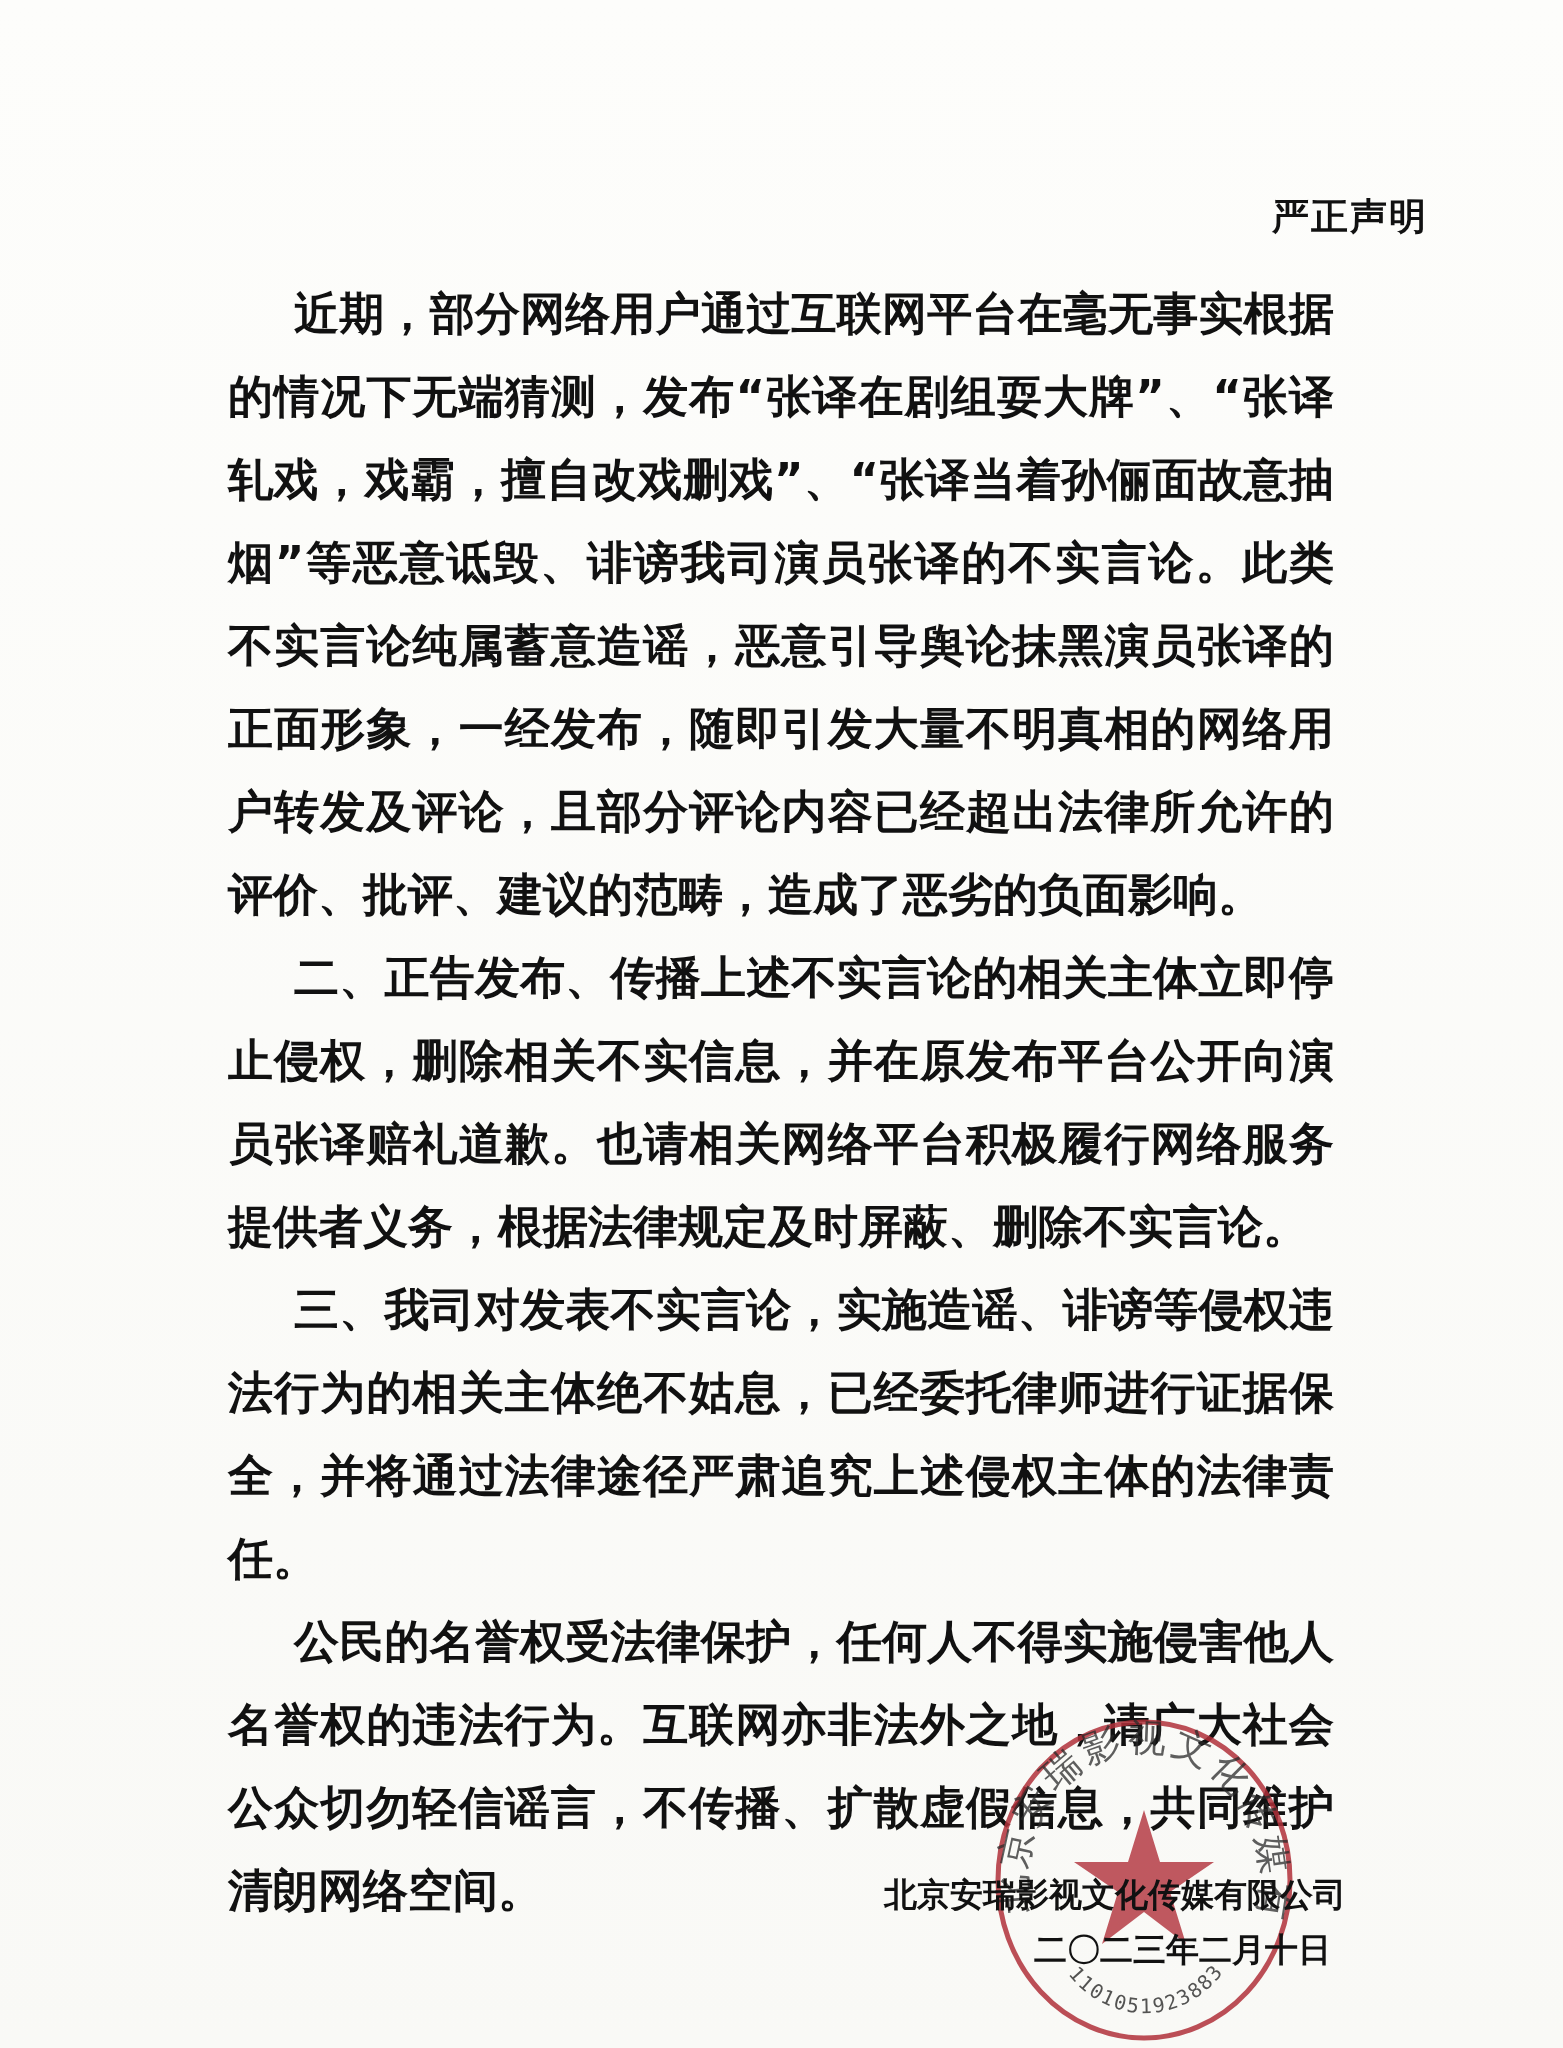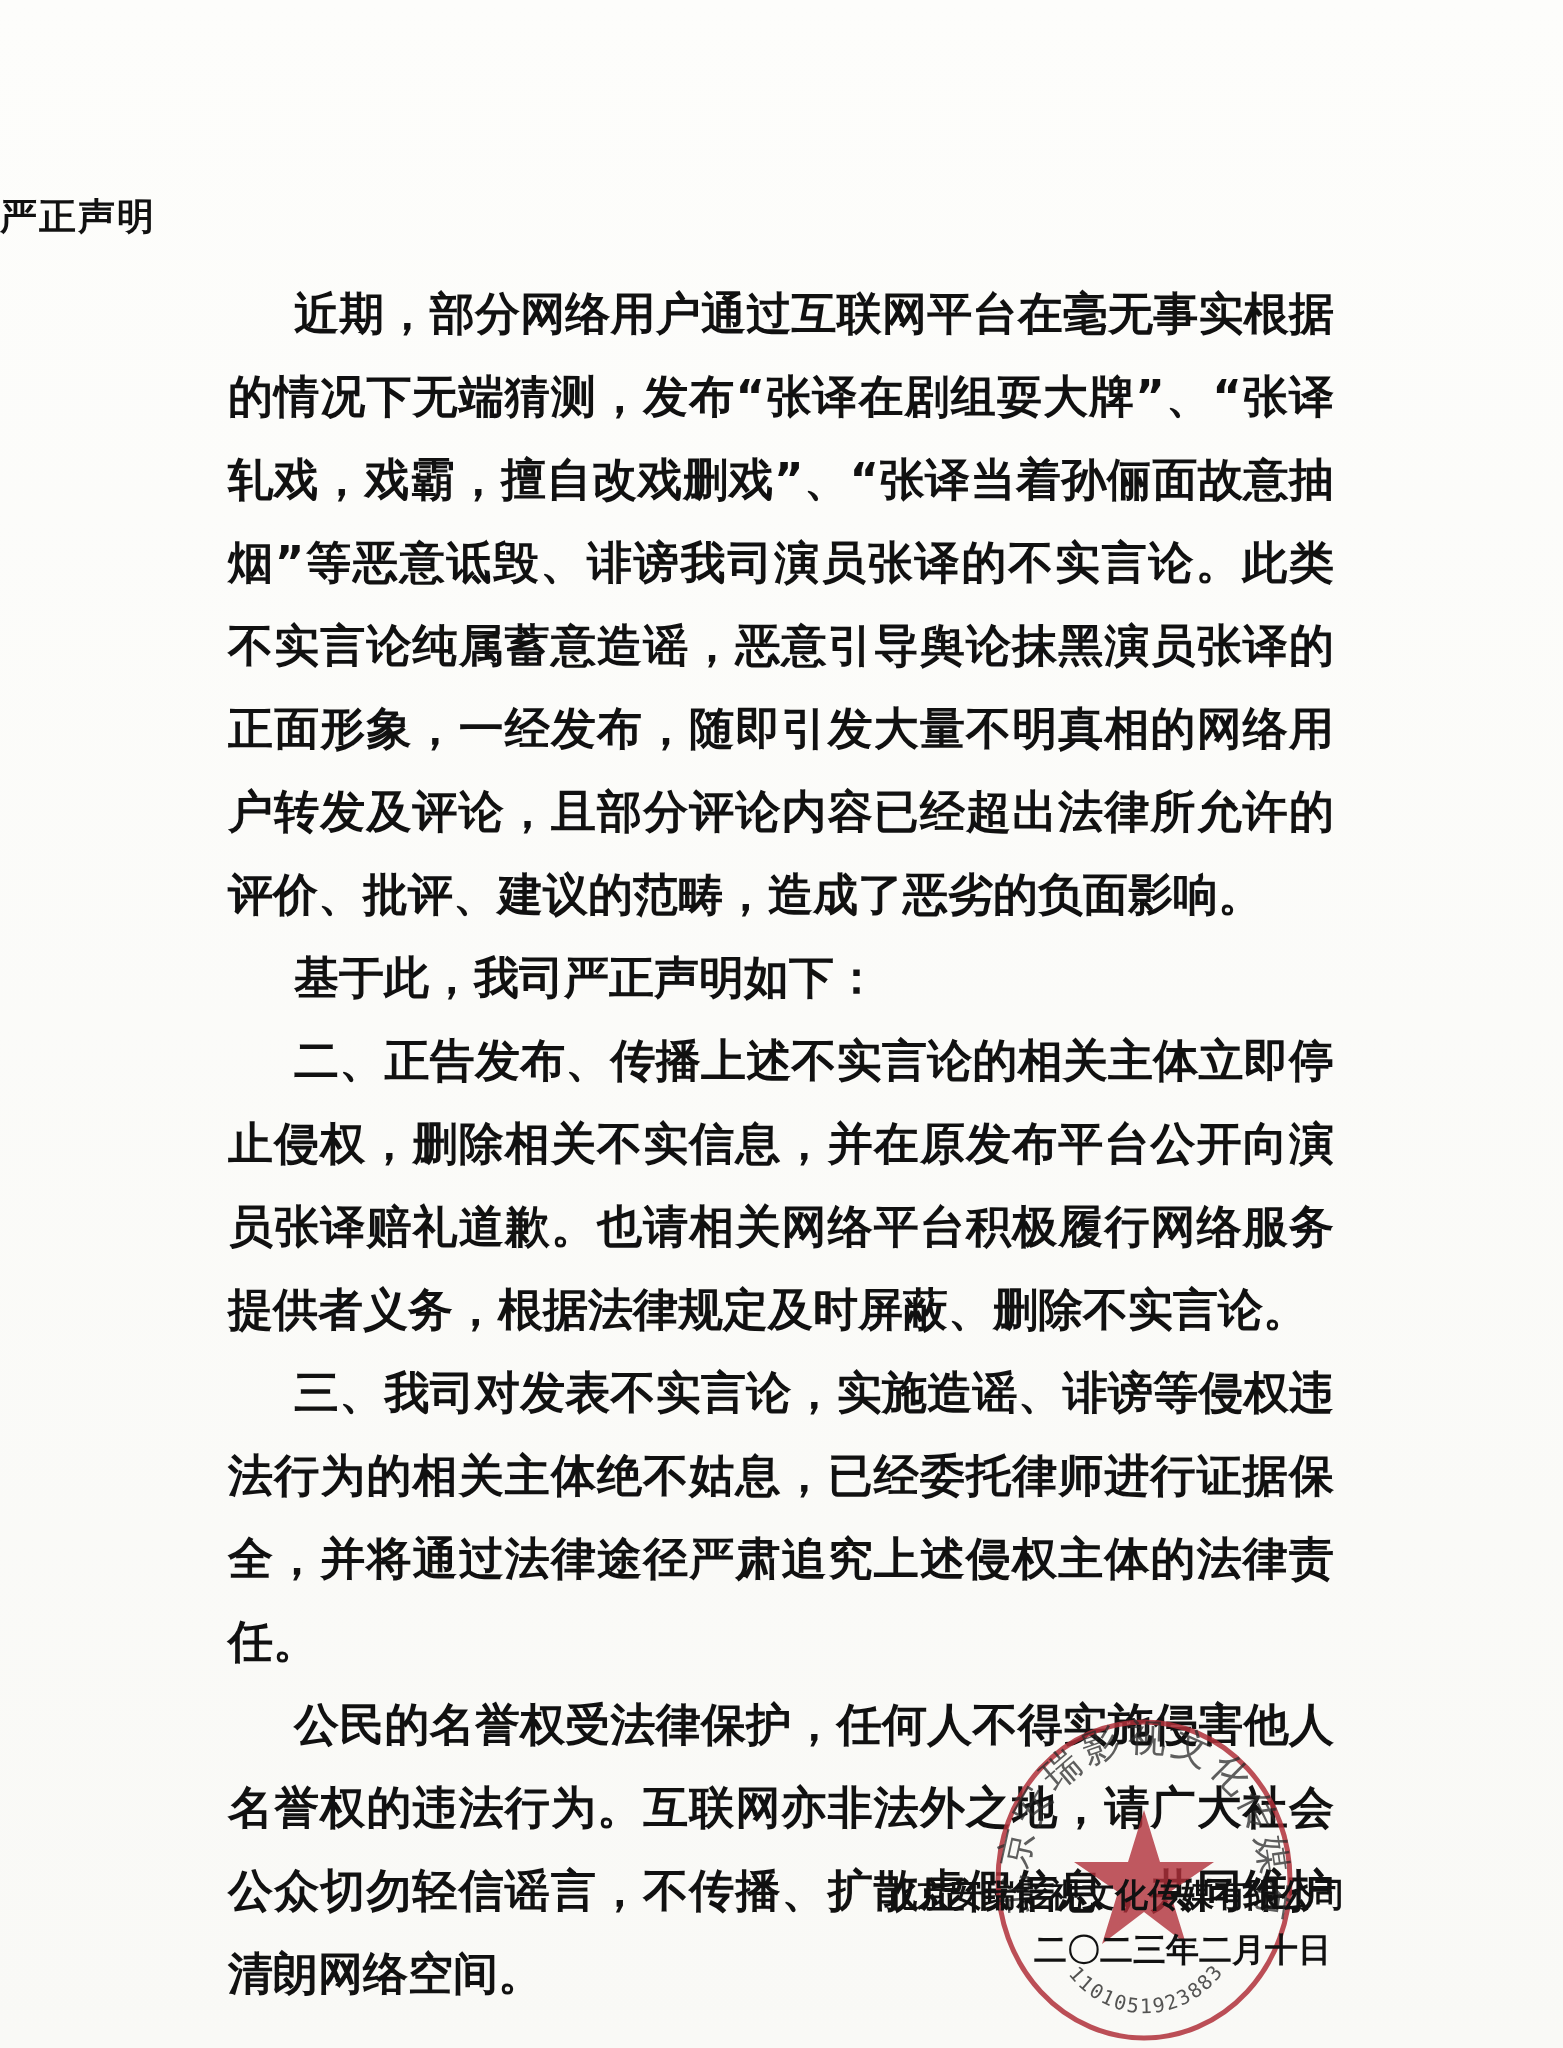--- a/index.html
+++ b/index.html
@@ -9,21 +9,21 @@
     font-family:"DejaVu Sans", "Liberation Sans", sans-serif;
     color:#111;
     position:relative;
   }
   .page {
     position:absolute; left:0; top:0; width:1563px; height:2048px;
     background: linear-gradient(180deg,#fdfdfb 0%,#f9f9f6 100%);
   }
   .title {
     position:absolute; top:192px; left:0; width:1428px;
-    text-align:left; font-size:37px; font-weight:bold; letter-spacing:2px;
+    text-align:right; font-size:37px; font-weight:bold; letter-spacing:2px;
   }
   .body {
     position:absolute; left:228px; width:1106px; top:272px;
     font-size:45px; line-height:83px; font-weight:bold;
     text-align:justify; text-justify:inter-character;
   }
   .para { margin:0; text-indent:66px; }
   .sign {
     position:absolute; font-size:33px; line-height:40px; font-weight:bold;
     white-space:nowrap;
@@ -36,21 +36,20 @@
   }
 </style>
 </head>
 <body>
 
 <div class="page">
   <div class="title">严正声明</div>
 
   <div class="body">
     <p class="para">近期，部分网络用户通过互联网平台在毫无事实根据的情况下无端猜测，发布“张译在剧组耍大牌”、“张译轧戏，戏霸，擅自改戏删戏”、“张译当着孙俪面故意抽烟”等恶意诋毁、诽谤我司演员张译的不实言论。此类不实言论纯属蓄意造谣，恶意引导舆论抹黑演员张译的正面形象，一经发布，随即引发大量不明真相的网络用户转发及评论，且部分评论内容已经超出法律所允许的评价、批评、建议的范畴，造成了恶劣的负面影响。</p>
-    <p class="para">基于此，我司严正声明如下：</p>
     <p class="para">二、正告发布、传播上述不实言论的相关主体立即停止侵权，删除相关不实信息，并在原发布平台公开向演员张译赔礼道歉。也请相关网络平台积极履行网络服务提供者义务，根据法律规定及时屏蔽、删除不实言论。</p>
     <p class="para">三、我司对发表不实言论，实施造谣、诽谤等侵权违法行为的相关主体绝不姑息，已经委托律师进行证据保全，并将通过法律途径严肃追究上述侵权主体的法律责任。</p>
     <p class="para">公民的名誉权受法律保护，任何人不得实施侵害他人名誉权的违法行为。互联网亦非法外之地，请广大社会公众切勿轻信谣言，不传播、扩散虚假信息，共同维护清朗网络空间。</p>
   </div>
 
   <svg class="stamp" viewBox="0 0 308 330">
     <defs>
       <path id="ringArc" d="M 40 200 A 118 128 0 1 1 268 200" fill="none"></path>
       <path id="serialArc" d="M 78 262 A 100 108 0 0 0 232 262" fill="none"></path>
     </defs>

